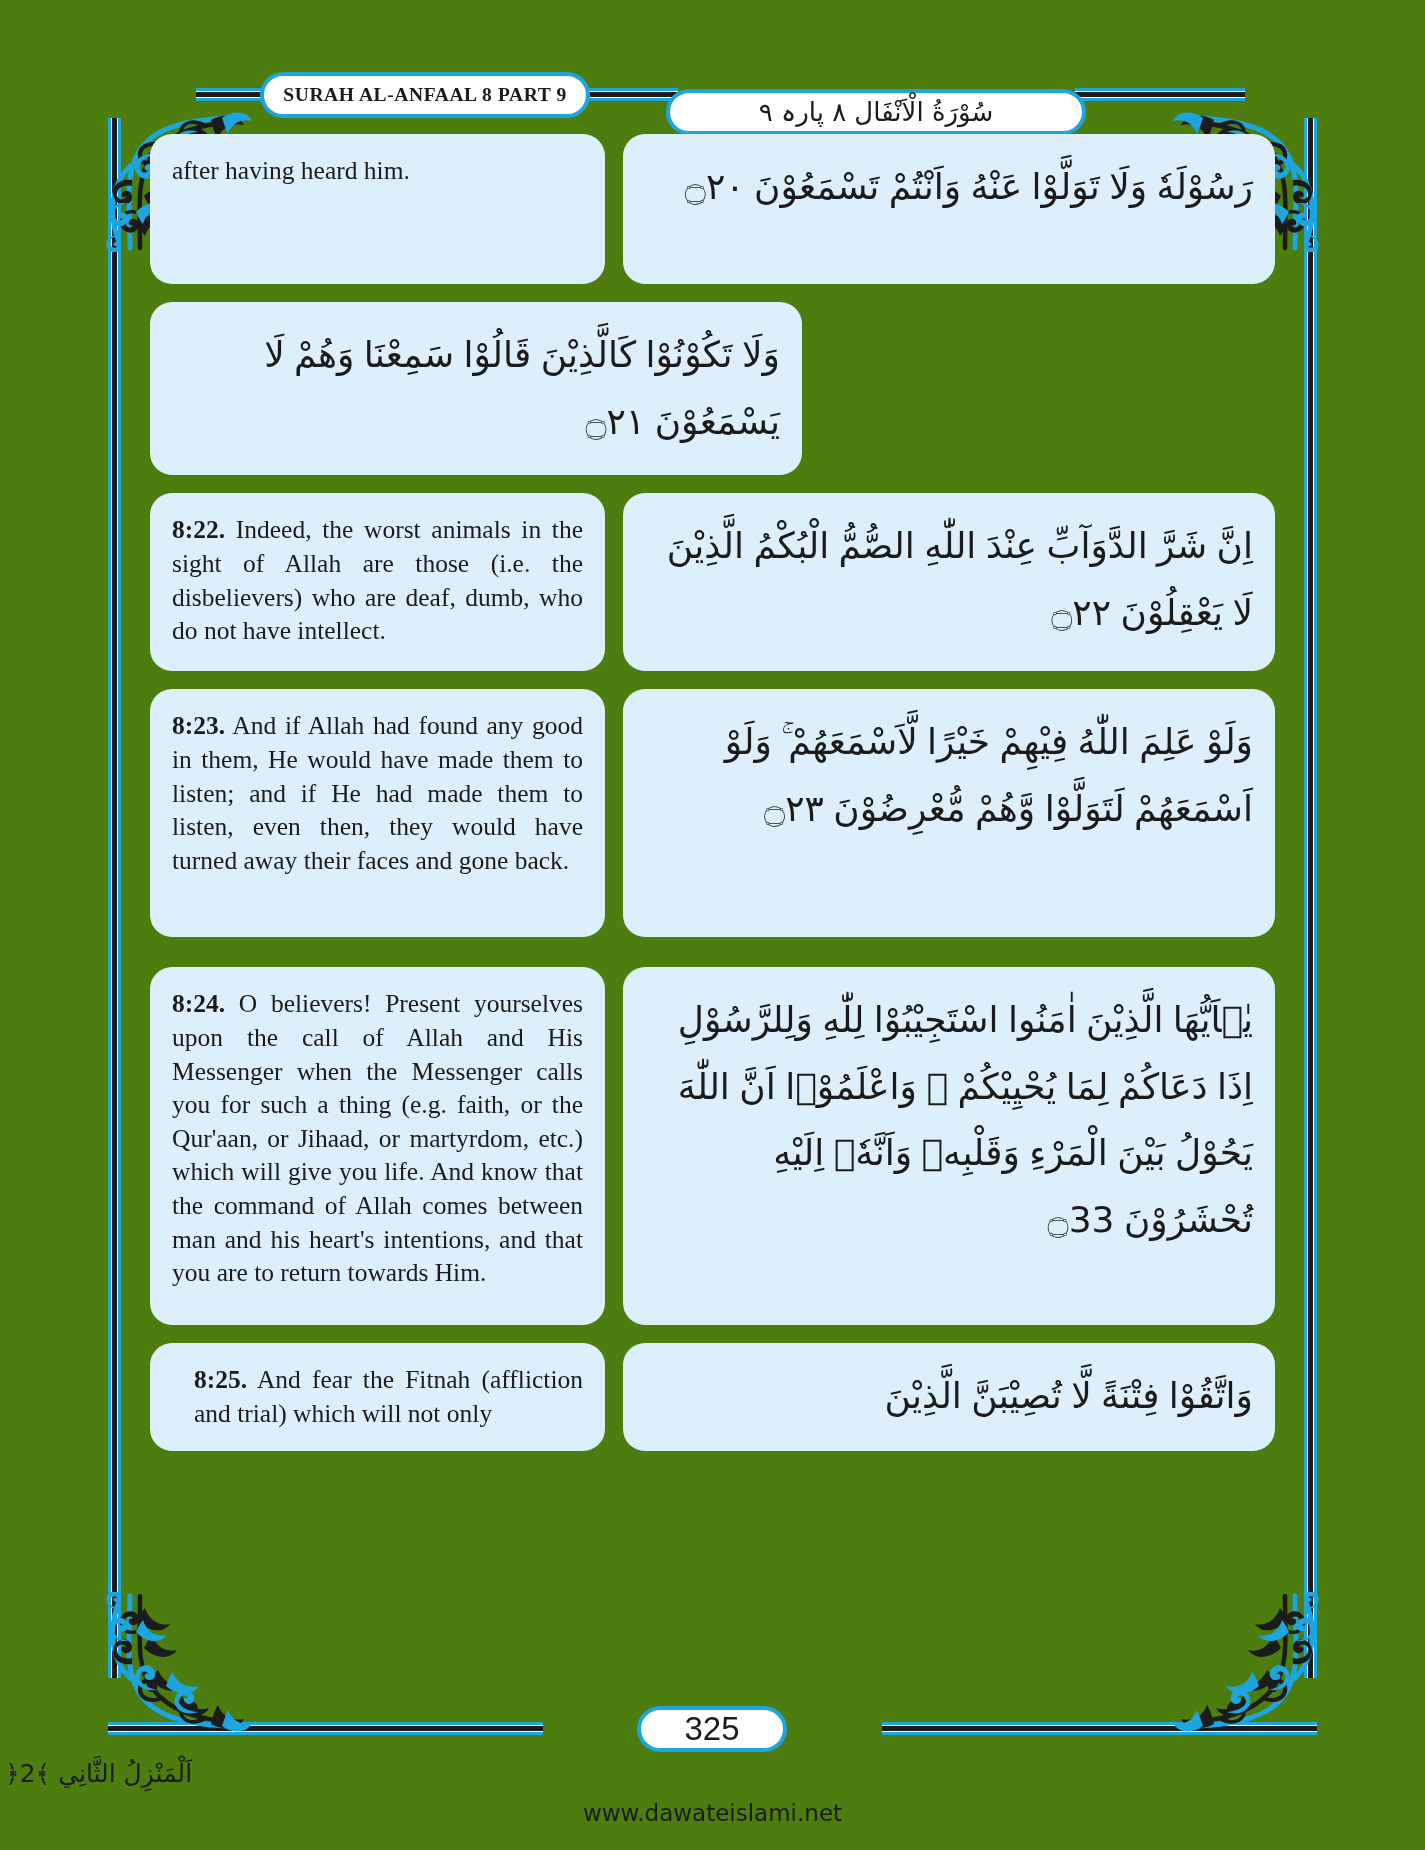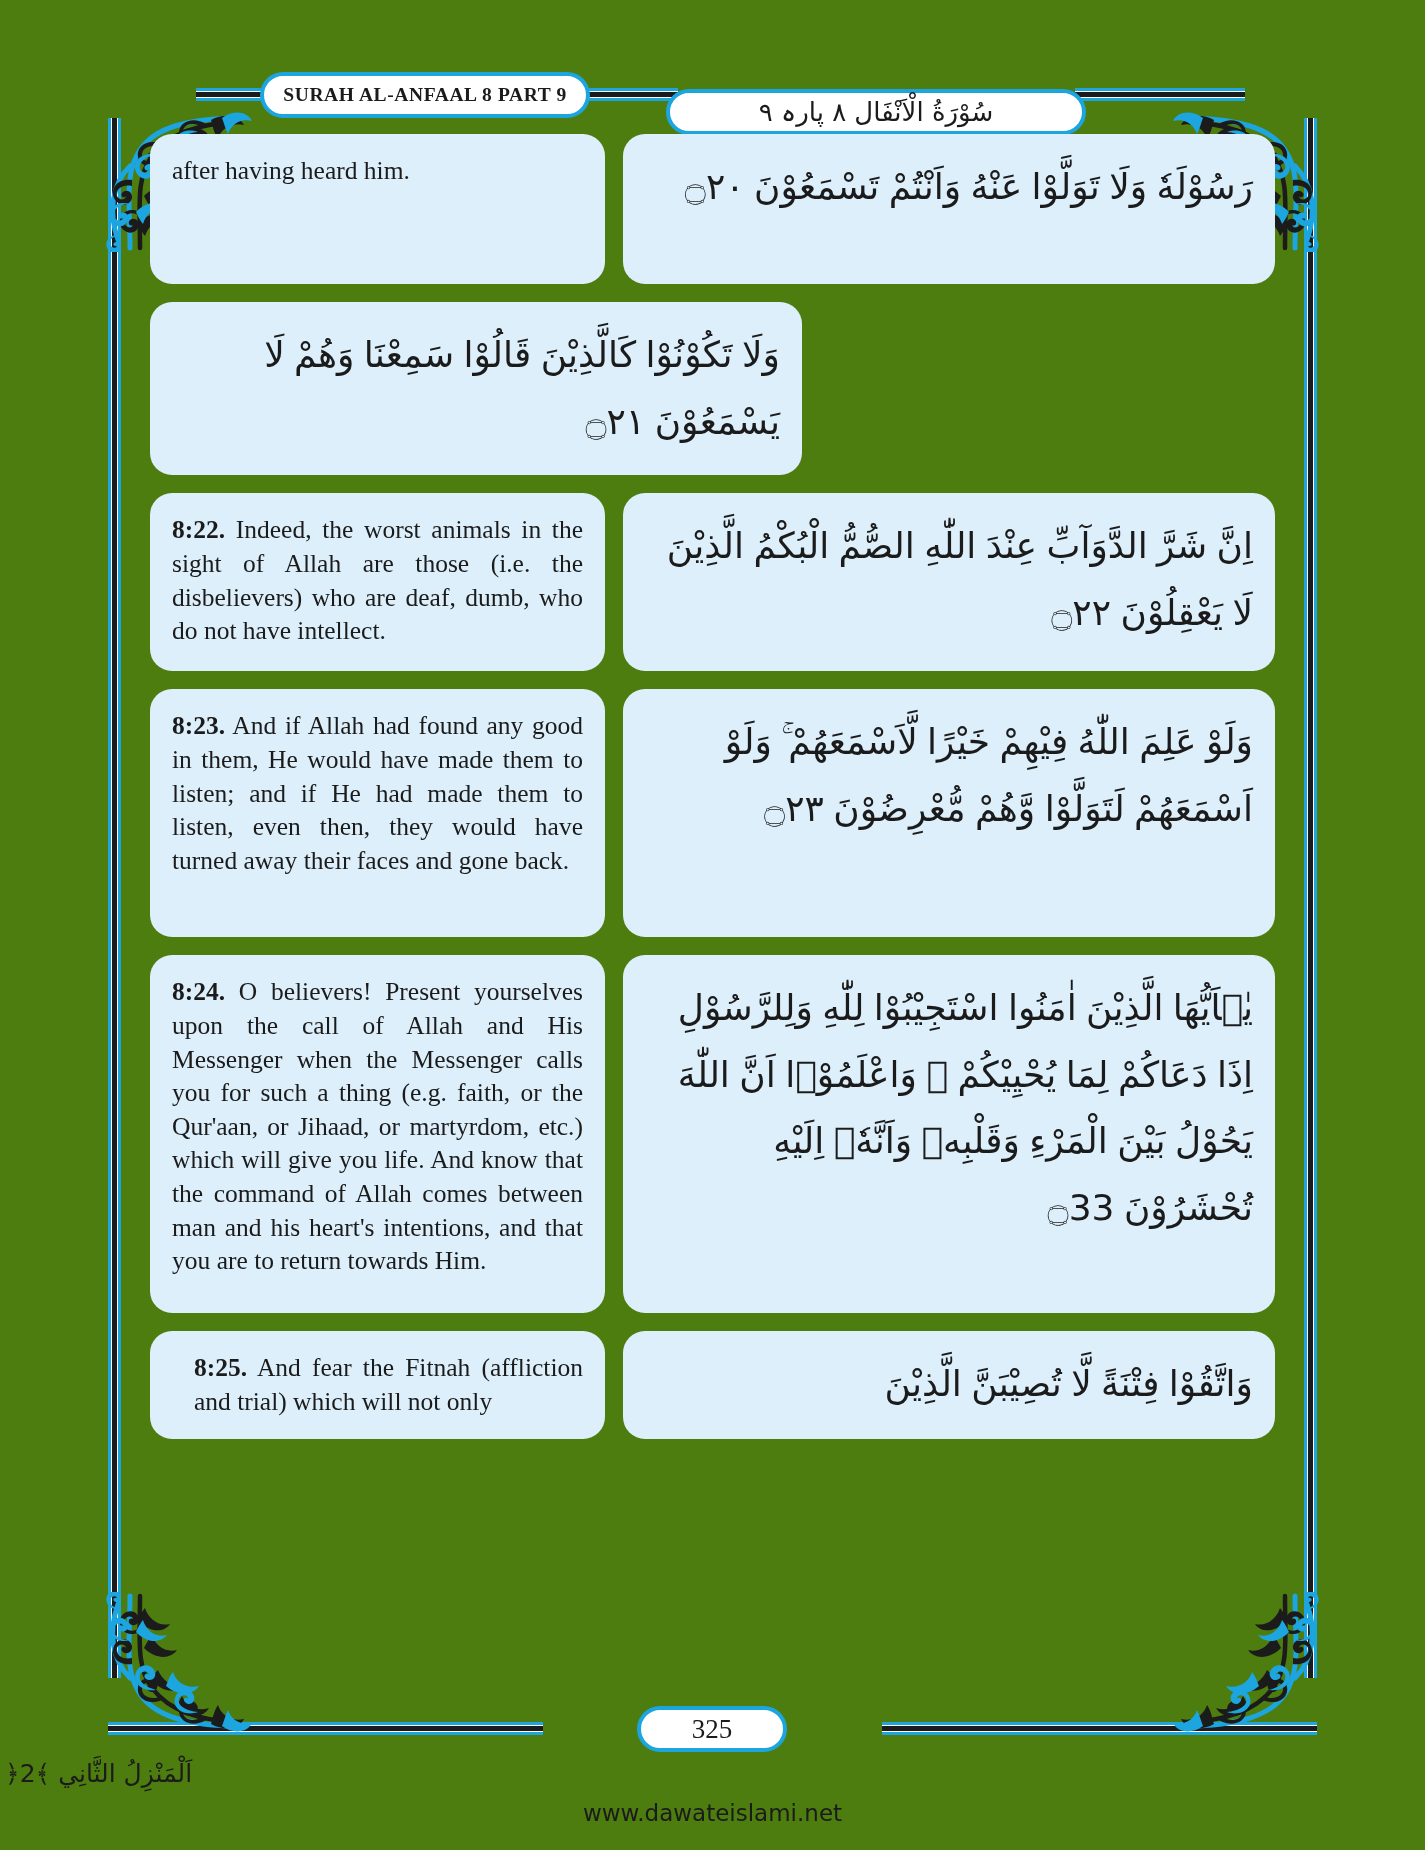--- a/index.html
+++ b/index.html
@@ -93,22 +93,22 @@
   .ftr-pill {
     position: absolute;
     left: 637px; top: 1706px;
     width: 150px; height: 46px;
     background: #ffffff;
     border: 4px solid #1CA5DF;
     border-radius: 26px;
     display: flex; align-items: center; justify-content: center;
   }
   .ftr-pageno {
-    font-family: Liberation Serif, serif;
-    font-size: 27px;
+    font-family: Liberation Sans, sans-serif;
+    font-size: 33px;
     color: #1b1b1b;
   }
   .ftr-manzil {
     position: absolute;
     left: 5px; top: 1760px; width: 1425px;
     text-align: left;
     font-family: "DejaVu Sans", sans-serif;
     font-size: 25px;
     color: #1b1b1b;
     direction: rtl;
@@ -173,21 +173,21 @@
     word-spacing: -2px;
   }
   .vnum {
     font-weight: bold;
   }
   
   .r0 .cell { min-height: 150px; }
   .r1 .cell { min-height: 150px; }
   .r2 .cell { min-height: 178px; }
   .r3 .cell { min-height: 248px; }
-  .r4 .cell { min-height: 358px; }
+  .r4 .cell { min-height: 358px; margin-top: 12px; }
   .r5 .cell { min-height: 92px; }
 
   .r5 .cell { border-bottom-left-radius: 22px; border-bottom-right-radius: 22px; padding-left: 44px; }
 
   
   .content-clip {
     position: absolute;
     left: 0; top: 0; width: 1425px; height: 1690px;
     overflow: hidden;
   }

